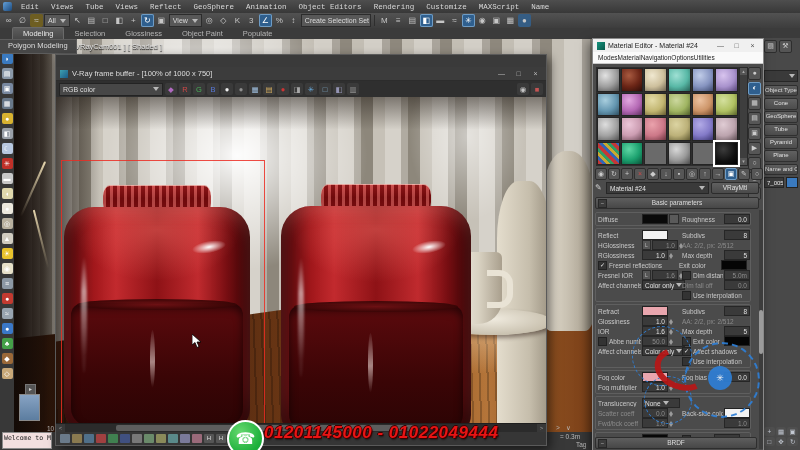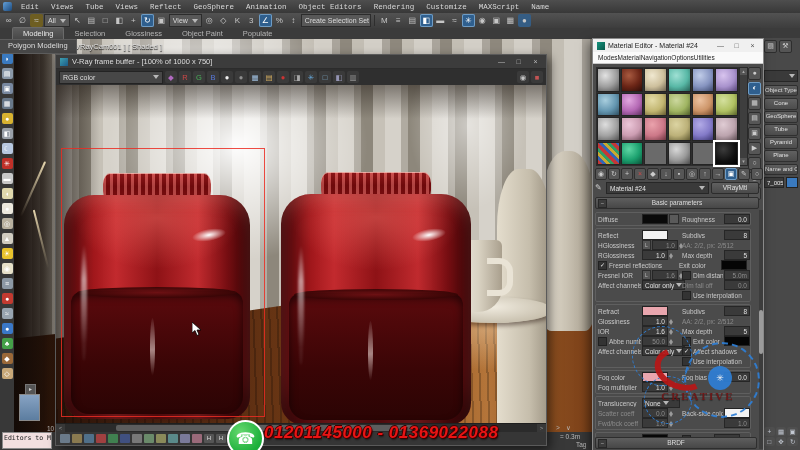--- a/index.html
+++ b/index.html
@@ -34,21 +34,21 @@
   .vp-leaf{position:absolute;width:2px;height:60px;background:linear-gradient(#e6d6ae,rgba(230,214,174,0));border-radius:2px;}
   .vplabel{position:absolute;left:42px;top:3px;font-size:7.5px;color:#e2e2e2;text-shadow:0 1px 1px #000;}
   
   .statusbar{position:absolute;left:0;bottom:0;height:18px;right:0;background:#383838;z-index:2;}
   .listener{position:absolute;left:2px;bottom:1px;width:46px;height:14px;background:#f2dfdf;border:1px solid #8a8a8a;font-family:"DejaVu Sans Mono",monospace;font-size:6.5px;color:#222;padding:1px 1px 0;overflow:hidden;white-space:nowrap;z-index:3;}
   .sb-frag{position:absolute;font-size:6.5px;color:#bbb;z-index:3;}
   .mini-btn{position:absolute;left:25px;top:384px;width:9px;height:9px;background:#555;border:1px solid #777;color:#ccc;font-size:6px;line-height:8px;text-align:center;z-index:3;}
   .mini-win{position:absolute;left:19px;top:394px;width:19px;height:25px;background:linear-gradient(#87a3c3,#5c7go);background:linear-gradient(#87a3c3,#5c7da0);border:1px solid #8a8a8a;z-index:3;}
   
   .vfb{position:absolute;left:55px;top:54px;width:490px;height:390px;background:#3a3a3a;border:1px solid #5a5a5a;box-shadow:3px 4px 10px rgba(0,0,0,.55);z-index:5;display:flex;flex-direction:column;}
-  .vfb-title{height:13px;background:#3c3c3c;border-bottom:1px solid #2c2c2c;display:flex;align-items:center;gap:4px;padding:0 4px;}
+  .vfb-title{height:13px;background:#3c3c3c;border-bottom:1px solid #2c2c2c;display:flex;align-items:center;gap:4px;padding:0 4px;margin-top:12px;}
   .vfb-appicon{width:8px;height:8px;background:linear-gradient(135deg,#3ea0b0,#1a5a88);}
   .vfb-title .txt{flex:1;font-size:7.5px;color:#ddd;white-space:nowrap;overflow:hidden;}
   .winbtn{width:13px;text-align:center;color:#bbb;font-size:7px;}
   .vfb-tb{height:16px;background:#2f2f2f;display:flex;align-items:center;gap:2px;padding:0 3px;}
   .vfbdrop{width:96px;height:11px;background:#474747;border:1px solid #232323;color:#ddd;font-size:7px;display:flex;align-items:center;padding:0 3px;}
   .vfbdrop .car{margin-left:auto;}
   .vtbi{width:12px;height:12px;background:#3a3a3a;border-radius:2px;display:flex;align-items:center;justify-content:center;font-size:7.5px;color:#ccc;flex:0 0 auto;}
   .vfb-tb .spacer{flex:1;}
   .vfb-img{flex:1;position:relative;overflow:hidden;background:
     linear-gradient(180deg, rgba(35,28,22,.5), rgba(35,28,22,0) 10%),
@@ -266,21 +266,21 @@
   <div class="viewport">
     <div class="vp-wood"></div>
     <div class="vp-jug"></div>
     <div class="vp-darkleft"></div>
     <div class="vp-leaf" style="left:18px;top:120px;transform:rotate(24deg)"></div>
     <div class="vp-leaf" style="left:26px;top:170px;transform:rotate(-14deg)"></div>
     <div class="vplabel">[ + ] [ VRayCam001 ] [ Shaded ]</div>
   </div>
 
   <div class="statusbar"></div>
-  <div class="listener">Editors to M</div>
+  <div class="listener">Welcome to M</div>
   <div class="sb-frag" style="left:47px;top:425px">10</div>
   <div class="sb-frag" style="left:556px;top:424px">&gt;</div>
   <div class="sb-frag" style="left:566px;top:424px">∨</div>
   <div class="sb-frag" style="left:560px;top:433px">= 0.3m</div>
   <div class="sb-frag" style="left:576px;top:441px">Tag</div>
   <div class="mini-btn">▸</div>
   <div class="mini-win"></div>
 
   <div class="vfb">
     <div class="vfb-title">
@@ -754,20 +754,19 @@
         <span class="vpn">↻</span>
       </div>
   </div>
 
   <div class="creative">
     <span class="dc dc1"></span>
     <span class="dc dc2"></span>
     <span class="dc dc3"></span>
     <span class="cswoosh"></span>
     <span class="bluedot">✳</span>
-    <div class="brand">CREATIVE</div>
   </div>
   <div class="wa">
       <span>☎</span>
     </div>
-  <div class="phone">01201145000 - 01369022088</div>
+  <div class="phone">01201145000 - 01022049444</div>
 
 </div>
 
 </body></html>

